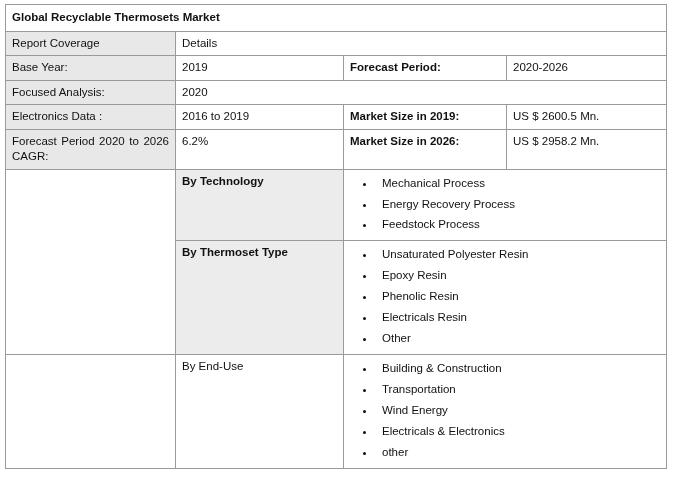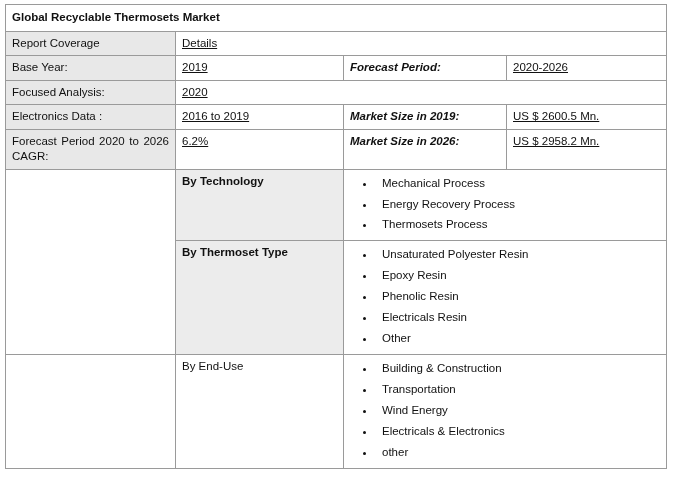--- a/index.html
+++ b/index.html
@@ -39,26 +39,24 @@
     font-size: 12.5px;
     background: #ffffff;
     padding: 5px 6px !important;
   }
   .label-cell {
     background: #e8e8e8;
     font-weight: normal;
   }
   .value-cell {
     background: #ffffff;
-    text-decoration: underline;
   }
   .mid-label-cell {
     background: #ffffff;
     font-weight: bold;
-    font-style: italic;
   }
   .seg-label {
     background: #ececec;
     font-weight: bold;
   }
   .seg-empty {
     background: #ffffff;
   }
   .seg-list-cell {
     background: #ffffff;
@@ -132,21 +130,21 @@
         <td class="value-cell">US $ 2958.2  Mn.</td>
       </tr>
 
       <tr>
         <td class="seg-empty" rowspan="2"></td>
         <td class="seg-label">By Technology</td>
         <td class="seg-list-cell" colspan="2">
           <ul class="bullets">
             <li>Mechanical Process</li>
             <li>Energy Recovery Process</li>
-            <li>Thermosets Process</li>
+            <li>Feedstock Process</li>
           </ul>
         </td>
       </tr>
 
       <tr>
         <td class="seg-label">By Thermoset Type</td>
         <td class="seg-list-cell" colspan="2">
           <ul class="bullets">
             <li>Unsaturated Polyester Resin</li>
             <li>Epoxy Resin</li>

